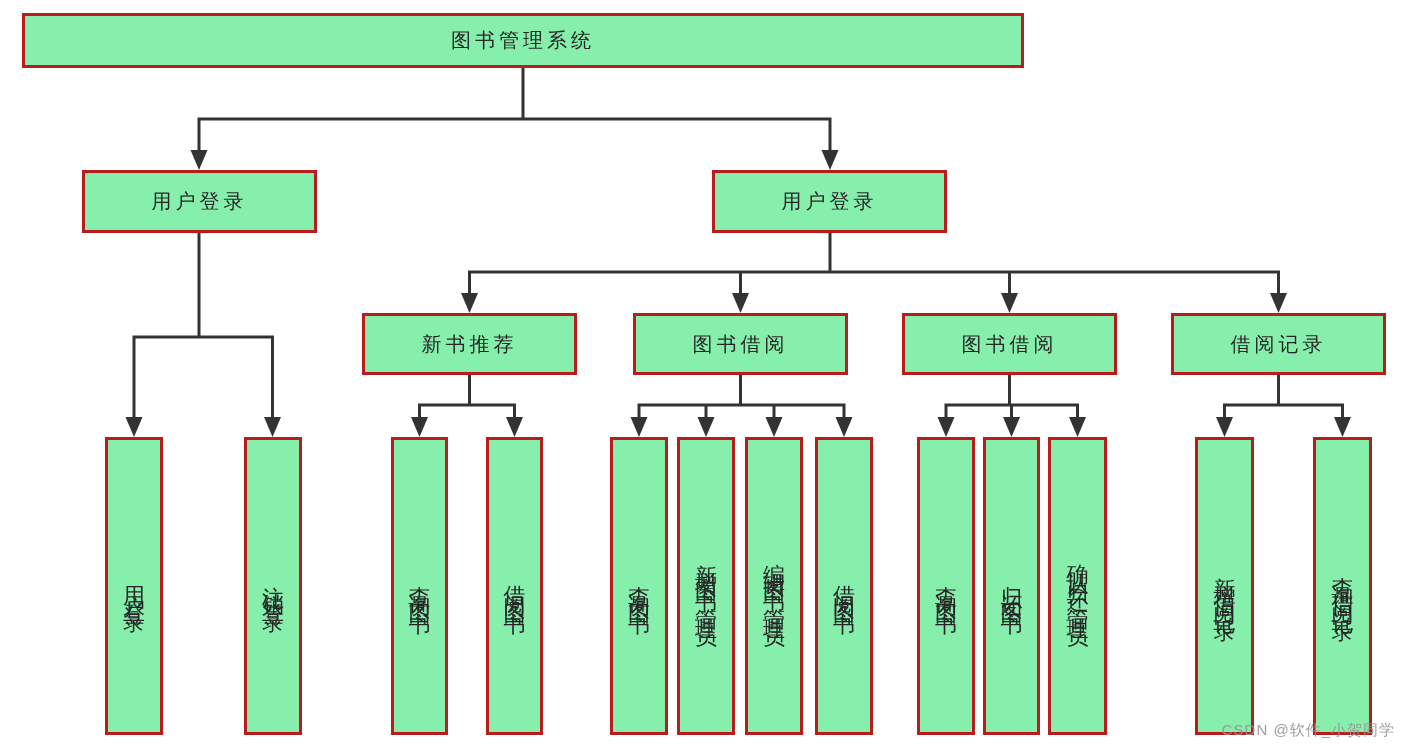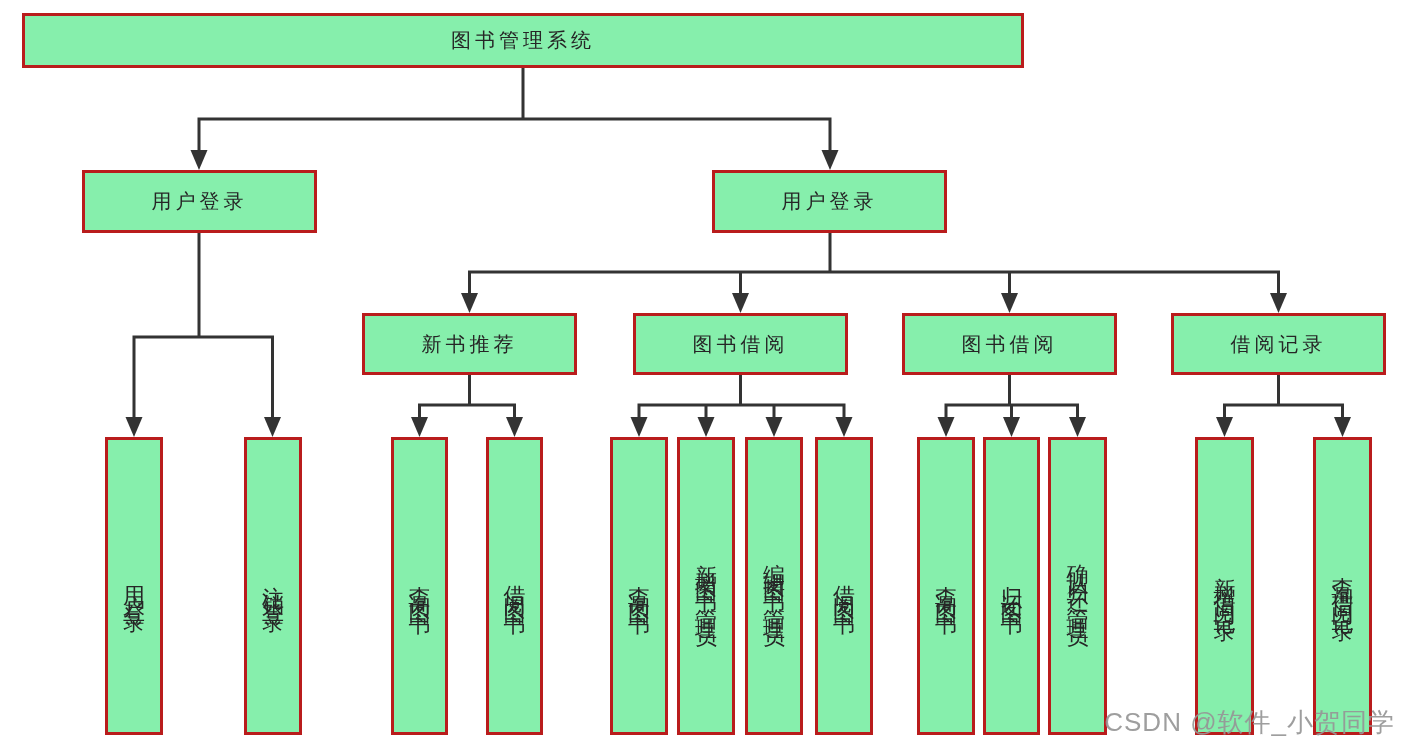--- a/index.html
+++ b/index.html
@@ -16,21 +16,21 @@
   .root{left:22px;top:13px;width:1002px;height:55px;}
   .lvl2{top:170px;width:235px;height:63px;}
   .lvl3{top:313px;width:215px;height:62px;}
   .leaf{top:437px;width:58px;height:298px;}
   .vtext{
     writing-mode:vertical-rl;text-orientation:mixed;
     font-size:22px;letter-spacing:9px;line-height:1;color:#262626;
   }
   .watermark{
     position:absolute;right:10px;bottom:7px;
-    font-size:26px;letter-spacing:1px;color:rgba(150,150,150,0.92);
+    font-size:15px;letter-spacing:1px;color:rgba(150,150,150,0.92);
     z-index:5;white-space:nowrap;
   }
 </style>
 </head>
 <body>
 
 <div id="canvas">
 
   <svg id="edges" width="1405" height="747" viewBox="0 0 1405 747" fill="none" stroke="#333333" stroke-width="3">
     <g>

